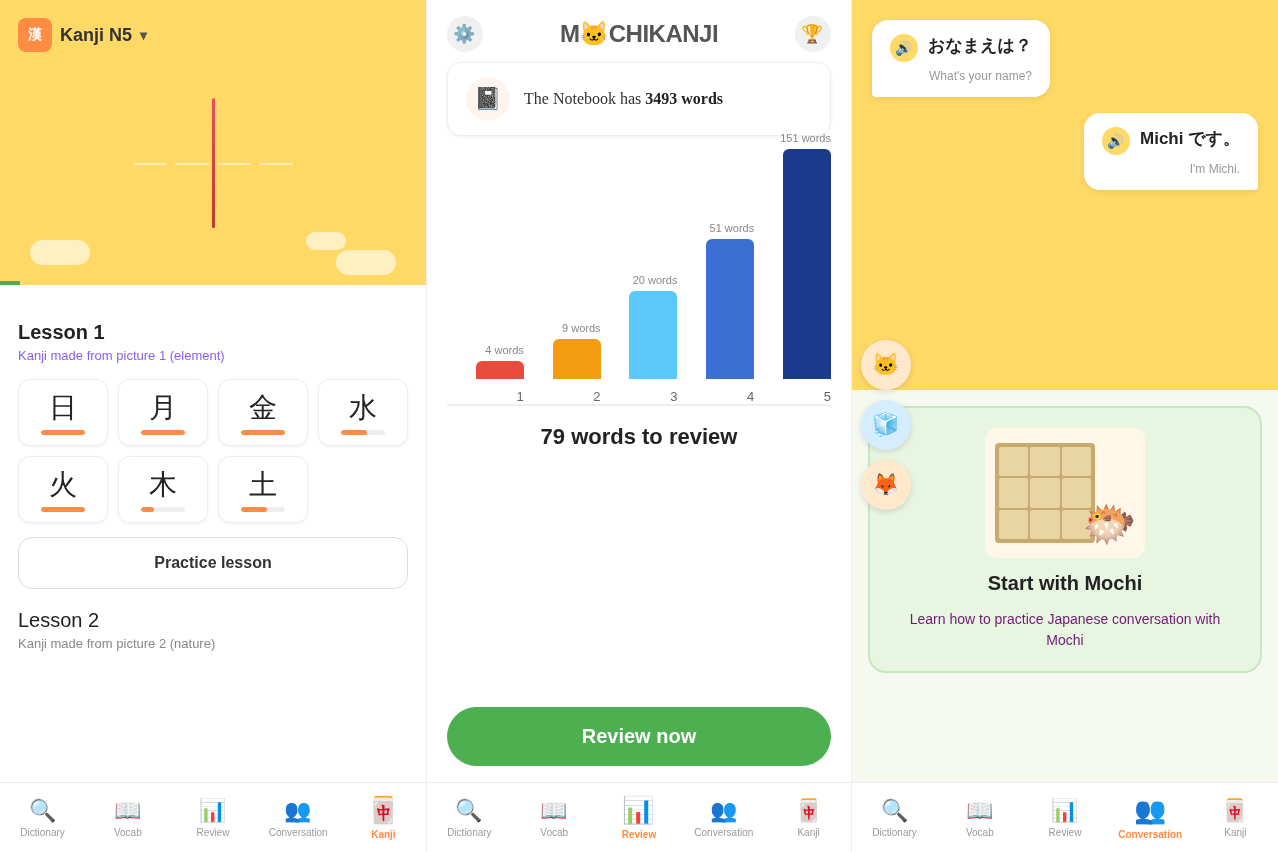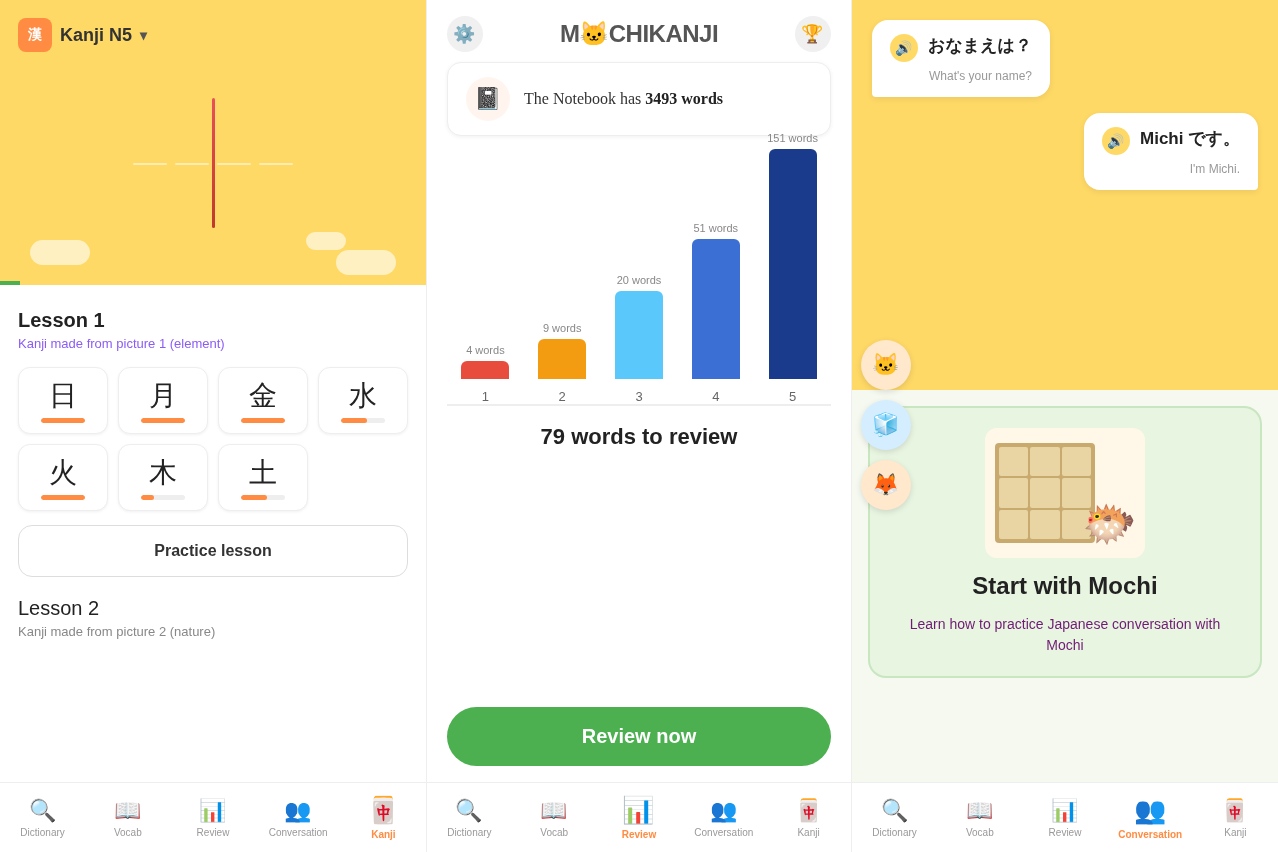--- a/index.html
+++ b/index.html
@@ -82,21 +82,21 @@
       bottom: 0;
       left: 0;
       width: 20px;
       height: 4px;
       background: #4CAF50;
       border-radius: 0;
     }
     .left-content {
       flex: 1;
       overflow-y: auto;
-      padding: 24px 18px;
+      padding: 36px 18px;
       background: #fff;
     }
     .lesson-title {
       font-size: 20px;
       font-weight: 700;
       color: #222;
       margin-bottom: 4px;
     }
     .lesson-subtitle {
       font-size: 13px;
@@ -272,21 +272,21 @@
       align-items: flex-end;
       justify-content: space-around;
       height: 260px;
       border-bottom: 2px solid #eee;
       padding-bottom: 0;
       position: relative;
     }
     .bar-col {
       display: flex;
       flex-direction: column;
-      align-items: center;
+      align-items: flex-end;
       gap: 4px;
       flex: 1;
     }
     .bar-label-top {
       font-size: 11px;
       color: #888;
       text-align: center;
       line-height: 1.2;
     }
     .bar {
@@ -458,21 +458,21 @@
       background: #e8d5a3;
       border-radius: 2px;
     }
     .mochi-char {
       position: absolute;
       right: 8px;
       bottom: 8px;
       font-size: 44px;
     }
     .mochi-card-title {
-      font-size: 24px;
+      font-size: 20px;
       font-weight: 800;
       color: #222;
     }
     .mochi-card-desc {
       font-size: 14px;
       color: #701a75;
       text-align: center;
       line-height: 1.5;
     }
     .right-nav {

